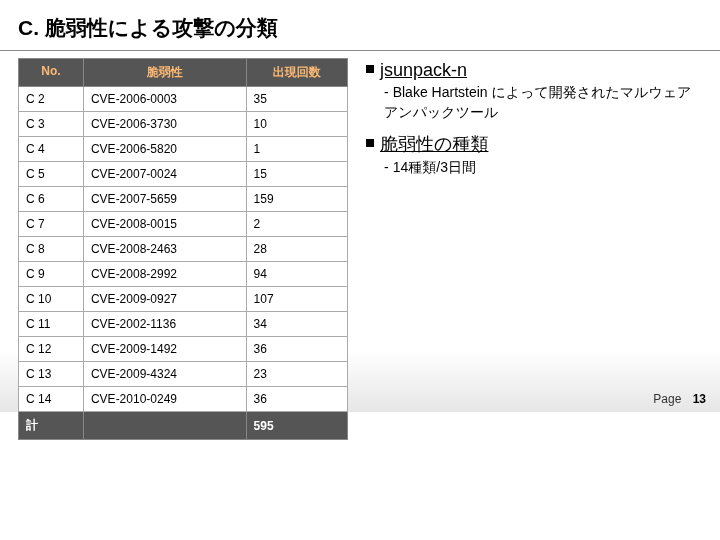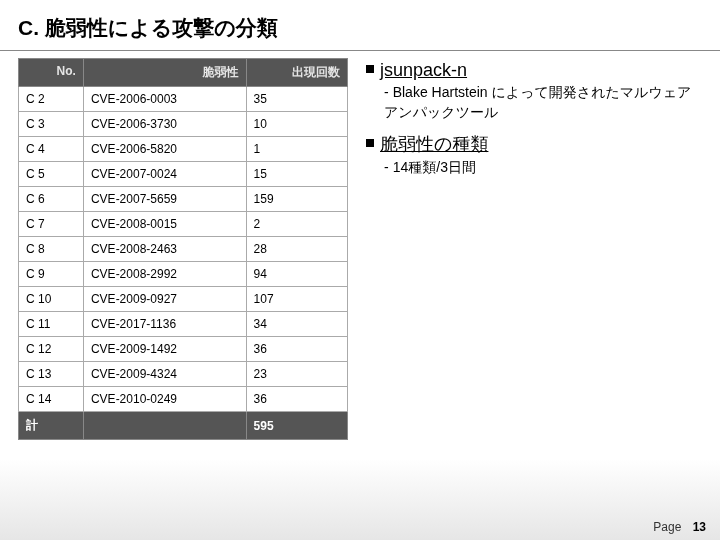--- a/index.html
+++ b/index.html
@@ -1,18 +1,18 @@
 <!DOCTYPE html>
 <html><head>
 <meta charset="utf-8">
 <style>
   * { box-sizing: border-box; margin: 0; padding: 0; }
   html, body { width: 720px; height: 540px; font-family: "Meiryo", "Hiragino Kaku Gothic Pro", Arial, sans-serif; background: #fff; }
   .slide {
-    width: 720px; height: 540px;
+    width: 720px; height: 412px;
     background: linear-gradient(to bottom, #ffffff 0%, #ffffff 85%, #e6e6e6 100%);
     position: relative;
     padding: 14px 18px 0 18px;
   }
   .title {
     font-size: 21px;
     font-weight: bold;
     color: #000;
     margin-bottom: 10px;
     padding-bottom: 4px;
@@ -29,23 +29,23 @@
   .left { flex: 0 0 330px; }
   .right { flex: 1; padding-top: 2px; }
   table {
     border-collapse: collapse;
     width: 100%;
     font-size: 12px;
     background: #fff;
   }
   th {
     background: #555;
-    color: #e5e5e5;
+    color: #fdba74;
     font-weight: bold;
-    text-align: right;
+    text-align: center;
     padding: 5px 7px;
     border: 1px solid #888;
     vertical-align: top;
   }
   td {
     border: 1px solid #aaa;
     padding: 5px 7px;
     background: #fff;
   }
   tr.total td {
@@ -141,21 +141,21 @@
               <td>CVE-2008-2992</td>
               <td>94</td>
             </tr>
             <tr>
               <td>C 10</td>
               <td>CVE-2009-0927</td>
               <td>107</td>
             </tr>
             <tr>
               <td>C 11</td>
-              <td>CVE-2017-1136</td>
+              <td>CVE-2002-1136</td>
               <td>34</td>
             </tr>
             <tr>
               <td>C 12</td>
               <td>CVE-2009-1492</td>
               <td>36</td>
             </tr>
             <tr>
               <td>C 13</td>
               <td>CVE-2009-4324</td>

